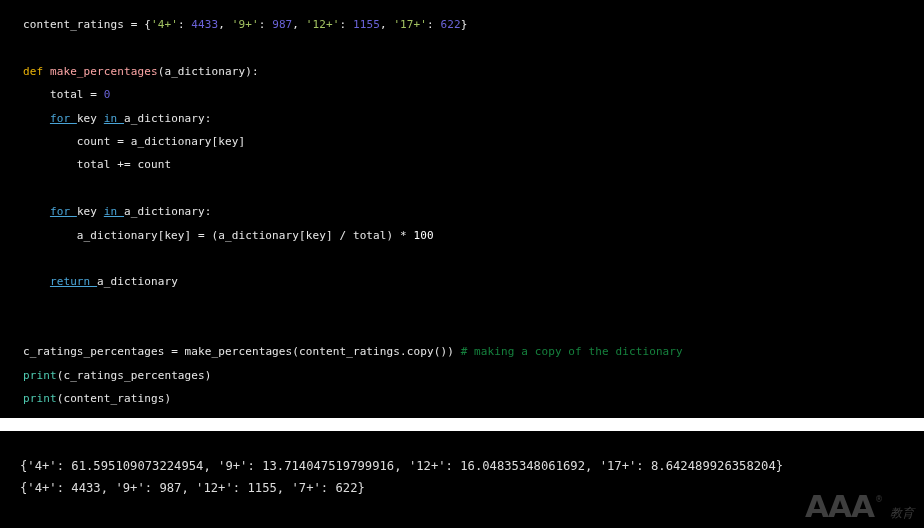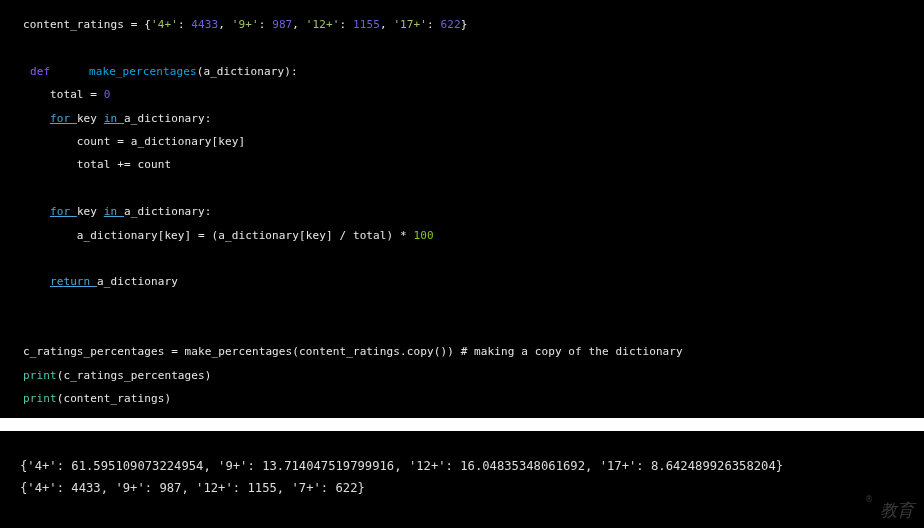--- a/index.html
+++ b/index.html
@@ -76,27 +76,27 @@
   }
 
   .console-line {
     height: 22px;
     white-space: pre;
   }
 
   
   .tok-plain   { color: #e8e8e8; }
   .tok-kw      { color: #4aa5d8; text-decoration: underline; }
-  .tok-def     { color: #8b5cf6; margin-left: 7px; }
-  .tok-fnname  { color: #0ea5e9; margin-left: 32px; }
+  .tok-def     { color: #eab308; }
+  .tok-fnname  { color: #fca5a5; }
   .tok-builtin { color: #4ec9b0; }
   .tok-str     { color: #a2c261; }
   .tok-num     { color: #6a63d8; }
-  .tok-num2    { color: #84cc16; margin-top: 43px; }
-  .tok-comment { color: #e5e5e5; }
+  .tok-num2    { color: #ffffff; margin-top: 43px; }
+  .tok-comment { color: #15803d; }
   .tok-op      { color: #e8e8e8; }
   .tok-punct   { color: #e8e8e8; }
 
   
   .watermark {
     position: absolute;
     right: 10px;
     bottom: 6px;
     display: flex;
     align-items: flex-end;
@@ -117,21 +117,21 @@
     font-family: "DejaVu Sans", "Liberation Sans", sans-serif;
     font-size: 8px;
     color: #3a3a3a;
     vertical-align: super;
     position: relative;
     top: -18px;
     left: -3px;
   }
   .wm-cn {
     font-family: "DejaVu Sans", "Liberation Sans", sans-serif;
-    font-size: 17px;
+    font-size: 12px;
     color: #3d3d3d;
     line-height: 1;
     position: relative;
     top: -3px;
     font-style: italic;
   }
 </style>
 </head>
 <body>
 
@@ -140,18 +140,19 @@
   <div class="editor-panel">
     <div class="code-area" id="code-content"><div class="code-line"><span class="tok-plain">content_ratings </span><span class="tok-op">= </span><span class="tok-punct">{</span><span class="tok-str">'4+'</span><span class="tok-punct">: </span><span class="tok-num">4433</span><span class="tok-punct">, </span><span class="tok-str">'9+'</span><span class="tok-punct">: </span><span class="tok-num">987</span><span class="tok-punct">, </span><span class="tok-str">'12+'</span><span class="tok-punct">: </span><span class="tok-num">1155</span><span class="tok-punct">, </span><span class="tok-str">'17+'</span><span class="tok-punct">: </span><span class="tok-num">622</span><span class="tok-punct">}</span></div><div class="code-line">&nbsp;</div><div class="code-line"><span class="tok-def">def </span><span class="tok-fnname">make_percentages</span><span class="tok-plain">(a_dictionary):</span></div><div class="code-line"><span class="tok-plain">    total </span><span class="tok-op">= </span><span class="tok-num">0</span></div><div class="code-line"><span class="tok-plain">    </span><span class="tok-kw">for </span><span class="tok-plain">key </span><span class="tok-kw">in </span><span class="tok-plain">a_dictionary:</span></div><div class="code-line"><span class="tok-plain">        count = a_dictionary[key]</span></div><div class="code-line"><span class="tok-plain">        total += count</span></div><div class="code-line">&nbsp;</div><div class="code-line"><span class="tok-plain">    </span><span class="tok-kw">for </span><span class="tok-plain">key </span><span class="tok-kw">in </span><span class="tok-plain">a_dictionary:</span></div><div class="code-line"><span class="tok-plain">        a_dictionary[key] = (a_dictionary[key] / total) * </span><span class="tok-num2">100</span></div><div class="code-line">&nbsp;</div><div class="code-line"><span class="tok-plain">    </span><span class="tok-kw">return </span><span class="tok-plain">a_dictionary</span></div><div class="code-line">&nbsp;</div><div class="code-line">&nbsp;</div><div class="code-line"><span class="tok-plain">c_ratings_percentages </span><span class="tok-op">= </span><span class="tok-plain">make_percentages(content_ratings.copy()) </span><span class="tok-comment"># making a copy of the dictionary</span></div><div class="code-line"><span class="tok-builtin">print</span><span class="tok-plain">(c_ratings_percentages)</span></div><div class="code-line"><span class="tok-builtin">print</span><span class="tok-plain">(content_ratings)</span></div></div>
   </div>
 
   <div class="panel-gap"></div>
 
   <div class="console-panel">
     <div class="console-area" id="console-output"><div class="console-line">{'4+': 61.595109073224954, '9+': 13.714047519799916, '12+': 16.04835348061692, '17+': 8.642489926358204}</div><div class="console-line">{'4+': 4433, '9+': 987, '12+': 1155, '7+': 622}</div></div>
 
     <div class="watermark">
+      <span class="wm-aaa">AAA</span>
       <span class="wm-reg">®</span>
       <span class="wm-cn">教育</span>
     </div>
   </div>
 
 </div>
 
 </body></html>

